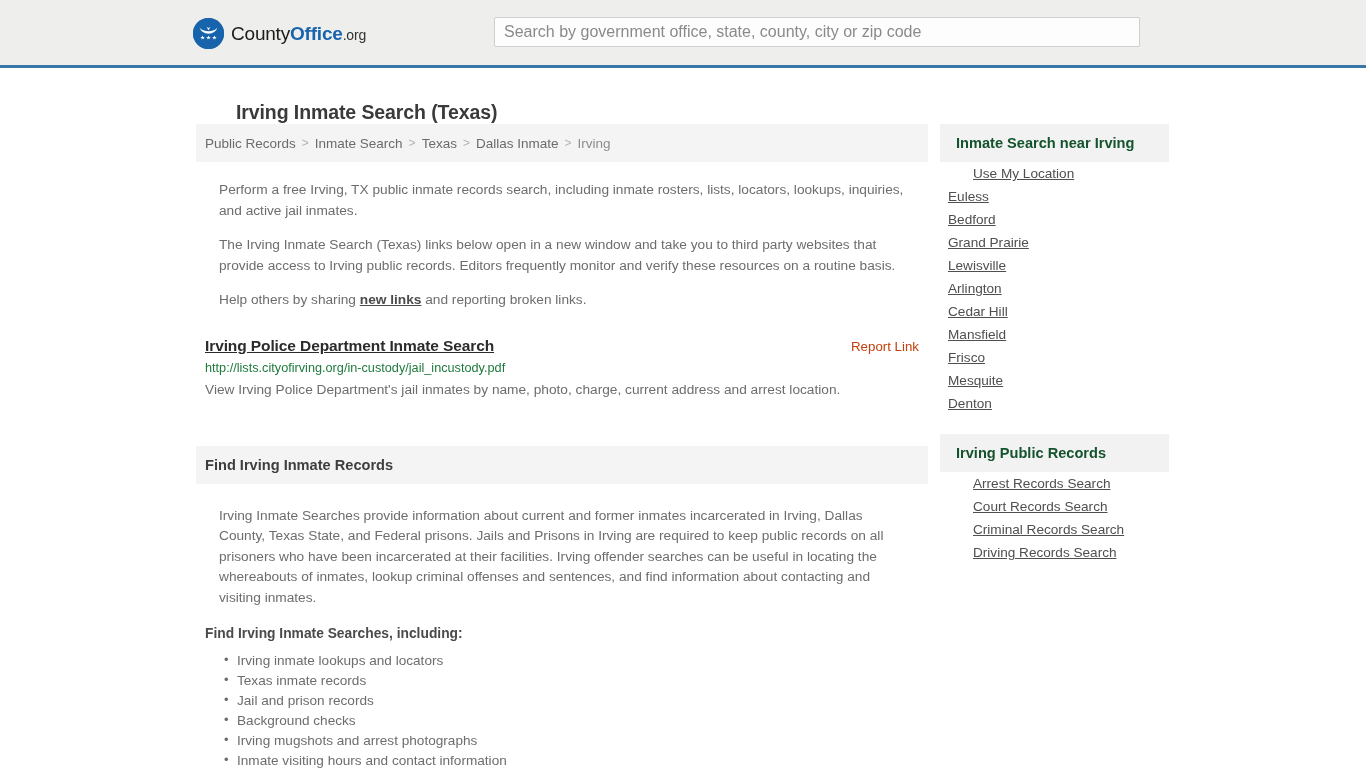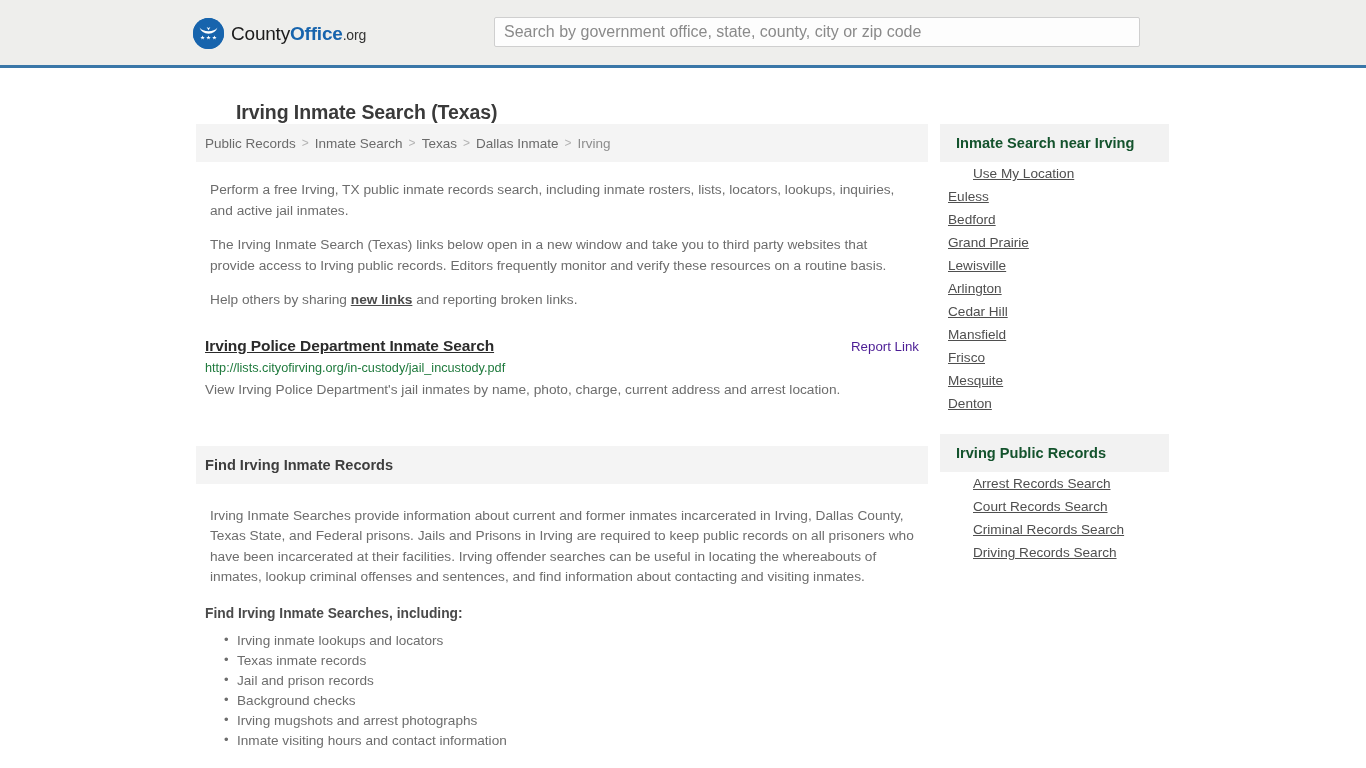--- a/index.html
+++ b/index.html
@@ -109,21 +109,21 @@
     color: #b3b3b3;
     margin: 0 6px;
     font-size: 12px;
   }
 
   
   .para {
     font-size: 13.7px;
     line-height: 20.5px;
     color: #6d6d6d;
-    margin: 5px;
+    margin: 14px;
     padding: 0 9px;
   }
   .p1 { margin-top: 18px; }
   .p2 { margin-top: 14px; }
   .p3 { margin-top: 14px; }
   .inline-link {
     color: #4b4b4b;
     text-decoration: underline;
     font-weight: bold;
   }
@@ -141,21 +141,21 @@
   }
   .result-title {
     font-size: 15.5px;
     font-weight: bold;
     color: #2b2b2b;
     text-decoration: underline;
     letter-spacing: -0.1px;
   }
   .report-link {
     font-size: 13.3px;
-    color: #4c1d95;
+    color: #c2410c;
     text-decoration: none;
     white-space: nowrap;
   }
   .result-url {
     display: block;
     margin-top: 6px;
     font-size: 12.7px;
     color: #1f7a3d;
     text-decoration: none;
   }

